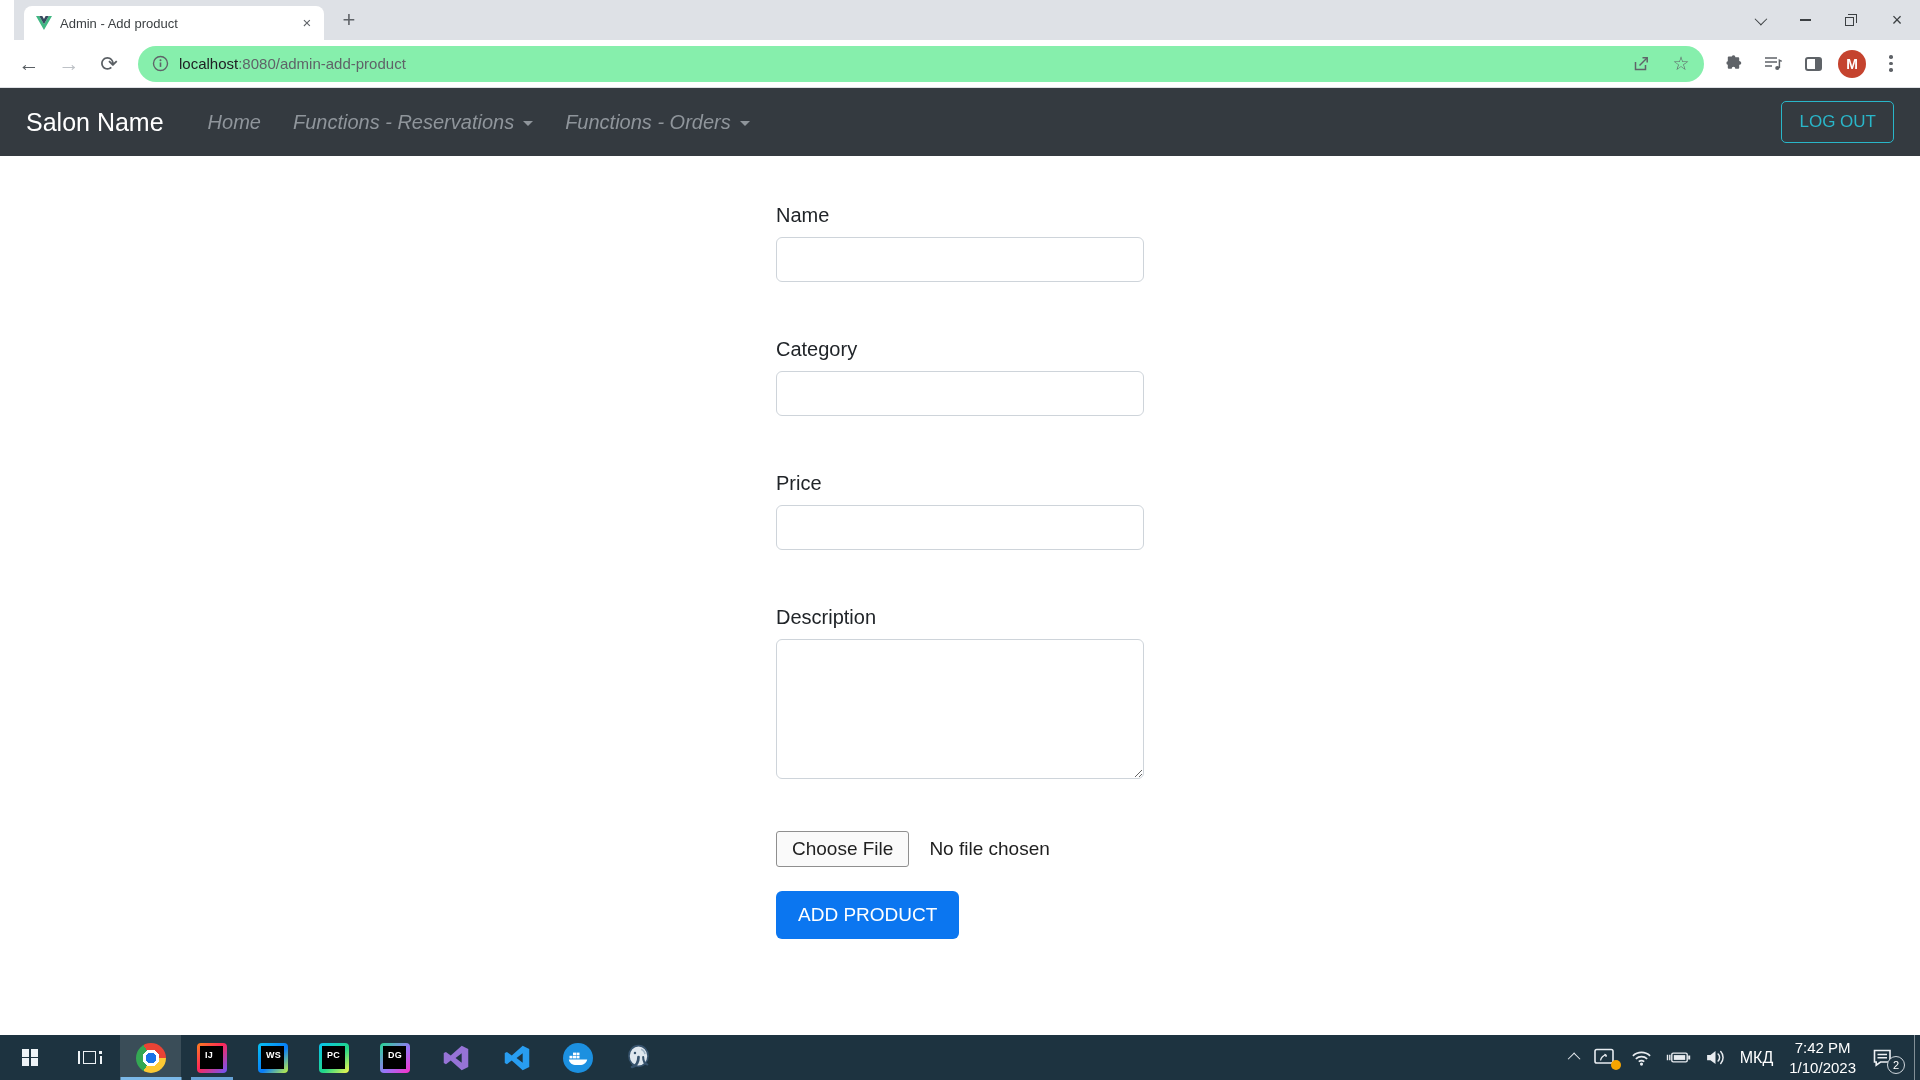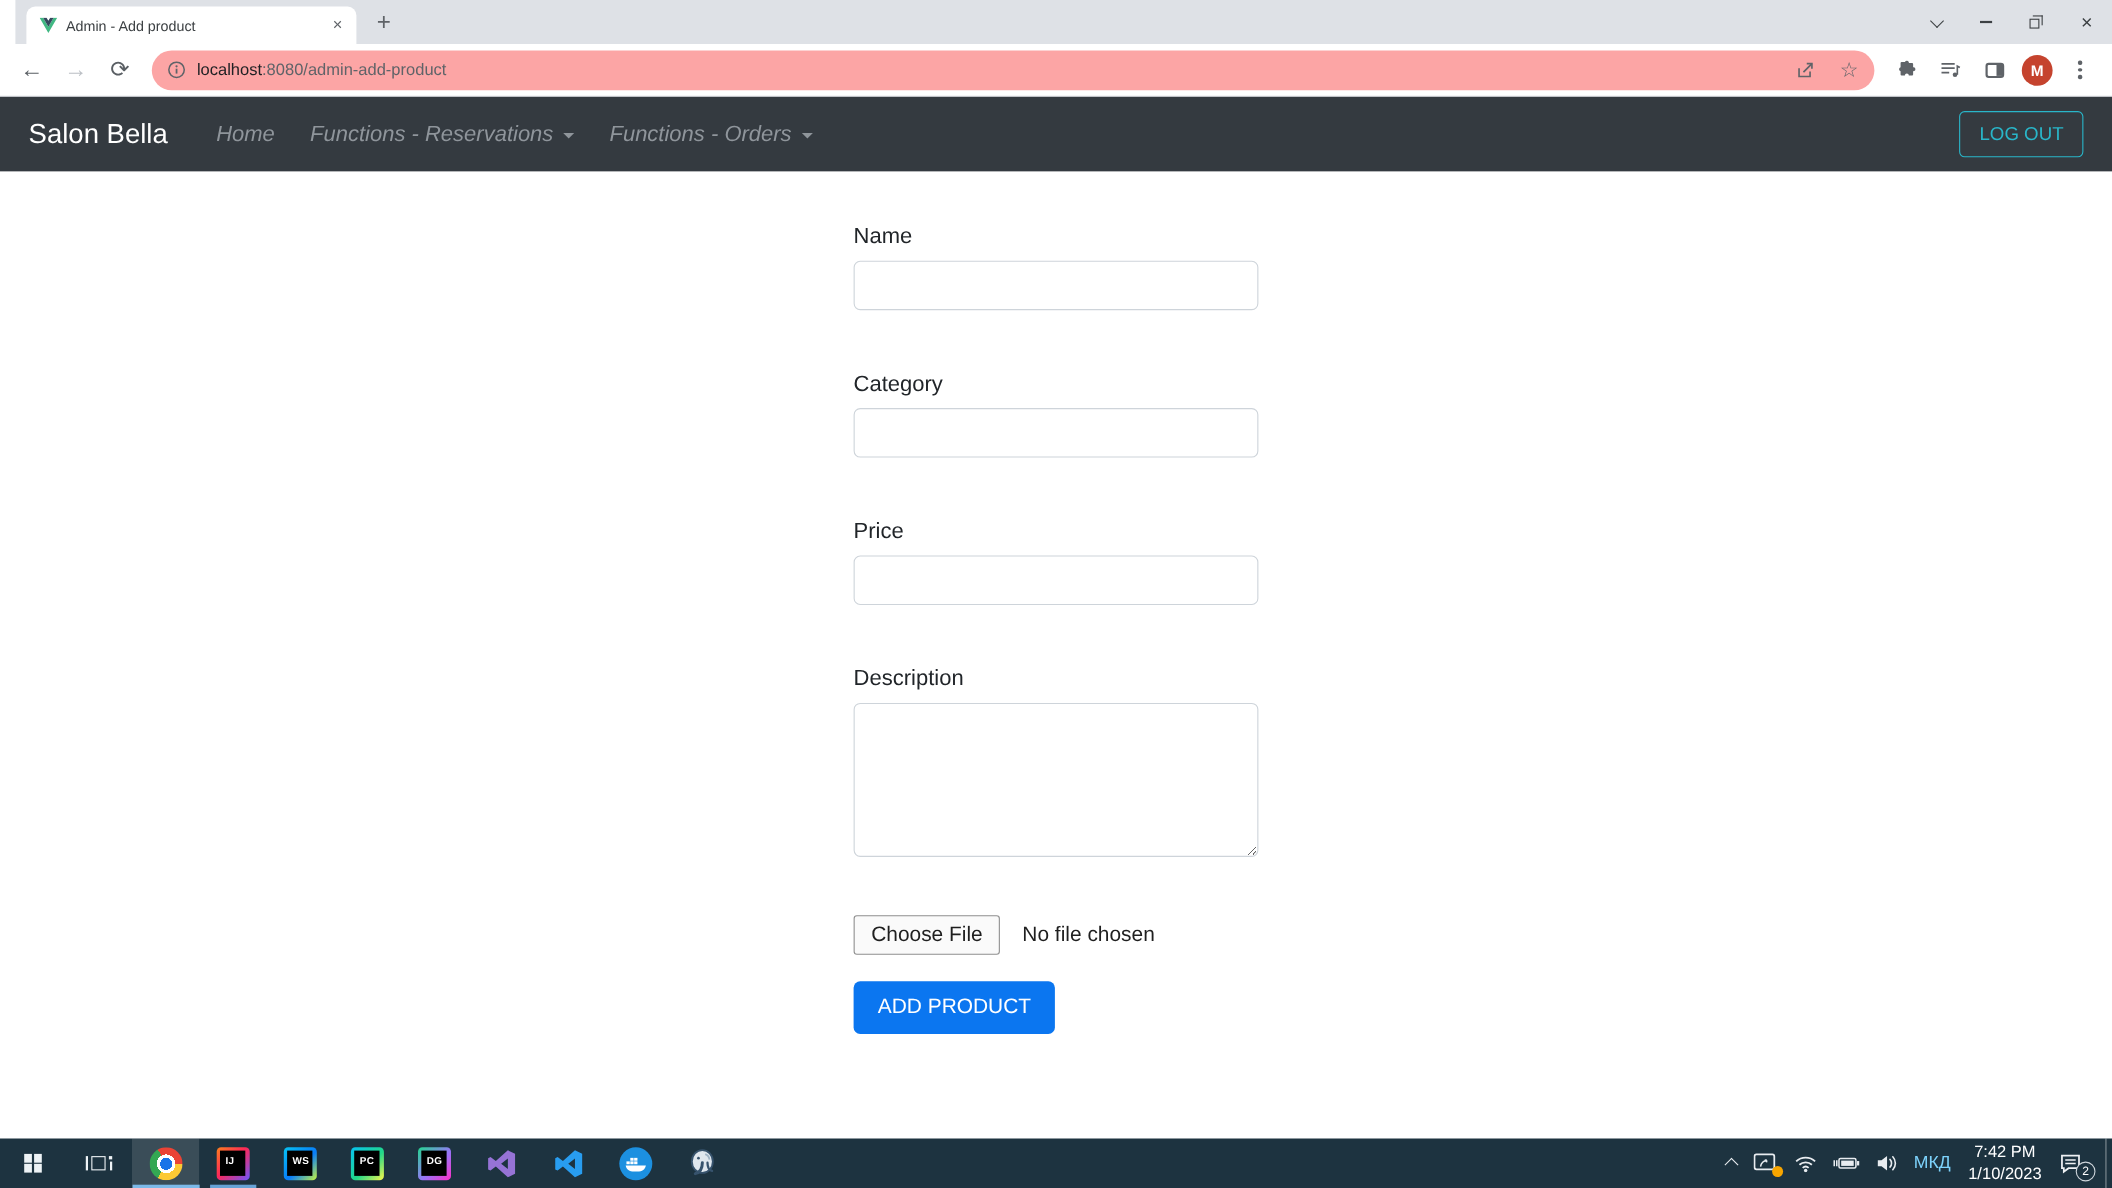--- a/index.html
+++ b/index.html
@@ -24,21 +24,21 @@
   .restore .r-back{position:absolute;top:0;right:0;width:9px;height:9px;border-top:1.5px solid #3c4043;border-right:1.5px solid #3c4043;}
   .restore .r-front{position:absolute;bottom:0;left:0;width:9px;height:9px;border:1.5px solid #3c4043;background:#dee1e6;}
   .cap-close{font-size:18px;}
 
   
   .toolbar{height:48px;background:#ffffff;border-bottom:1px solid #dfe1e5;display:flex;align-items:center;
            padding:0 10px;gap:2px;flex:none;}
   .nav-ico{width:38px;height:38px;display:flex;align-items:center;justify-content:center;
            font-size:21px;color:#5a5f64;border-radius:50%;}
   .nav-ico.disabled{color:#bdc1c6;}
-  .omnibox{flex:1;height:36px;background:#fca5a5;border-radius:18px;margin:0 8px;display:flex;
+  .omnibox{flex:1;height:36px;background:#86efac;border-radius:18px;margin:0 8px;display:flex;
            align-items:center;padding:0 8px 0 14px;gap:10px;}
   .url{font-size:15px;white-space:nowrap;}
   .url .host{color:#202124;}
   .url .rest{color:#5f6368;}
   .omnibox .spacer{flex:1;}
   .pill-ico{width:30px;height:30px;display:flex;align-items:center;justify-content:center;color:#5f6368;font-size:19px;}
   .panel-ico{width:17px;height:14px;border:2px solid #5f6368;border-radius:3px;position:relative;}
   .panel-ico::after{content:"";position:absolute;top:0;right:0;bottom:0;width:5px;background:#5f6368;}
   .avatar{width:28px;height:28px;border-radius:50%;background:#c5432e;color:#fff;font-size:14px;font-weight:bold;
           display:flex;align-items:center;justify-content:center;margin:0 4px;}
@@ -99,21 +99,21 @@
   .jb-dg{background:linear-gradient(135deg,#22d88f,#9775f8 55%,#ff2ec8);}
   .jb-in{width:100%;height:100%;background:#000;display:flex;flex-direction:column;justify-content:center;padding:5px;}
   .jb-letters{color:#fff;font-size:9px;font-weight:bold;line-height:1;letter-spacing:.3px;}
   .jb-dash{width:8px;height:2px;background:#fff;margin-top:5px;}
   .docker-ball{width:30px;height:30px;border-radius:50%;background:#1c90e0;display:flex;align-items:center;justify-content:center;}
   .tray{margin-left:auto;display:flex;align-items:center;}
   .tray-item{padding:0 7px;display:flex;align-items:center;justify-content:center;position:relative;height:100%;}
   .chev-up{width:9px;height:9px;border-left:1.7px solid #e8ecf0;border-top:1.7px solid #e8ecf0;
            transform:rotate(45deg) translateY(2px);}
   .orange-dot{position:absolute;right:3px;bottom:10px;width:10px;height:10px;border-radius:50%;background:#f7a500;}
-  .kbd{font-size:16px;color:#7dd3fc;}
+  .kbd{font-size:16px;color:#ffffff;}
   .clock{font-size:15px;color:#fff;text-align:center;line-height:1.3;padding:16px 9px;}
   .badge{position:absolute;right:1px;bottom:6px;width:18px;height:18px;border-radius:50%;background:#1d3340;
          border:1.5px solid #cfd6dc;color:#fff;font-size:11px;display:flex;align-items:center;justify-content:center;}
   .showdesk{width:6px;border-left:1px solid rgba(255,255,255,.45);height:100%;margin-left:8px;}
 </style>
 </head>
 <body>
 
 <div class="screen">
 
@@ -189,21 +189,21 @@
     <div class="nav-ico">
       <span class="kebab">
           <i></i>
           <i></i>
           <i></i>
         </span>
     </div>
   </div>
 
   <div class="appbar">
-    <div class="brand">Salon Bella</div>
+    <div class="brand">Salon Name</div>
     <div class="navlinks">
       <div class="navlink">
         <span>Home</span>
       </div>
       <div class="navlink">
         <span>Functions - Reservations</span>
         <span class="caret"></span>
       </div>
       <div class="navlink">
         <span>Functions - Orders</span>

